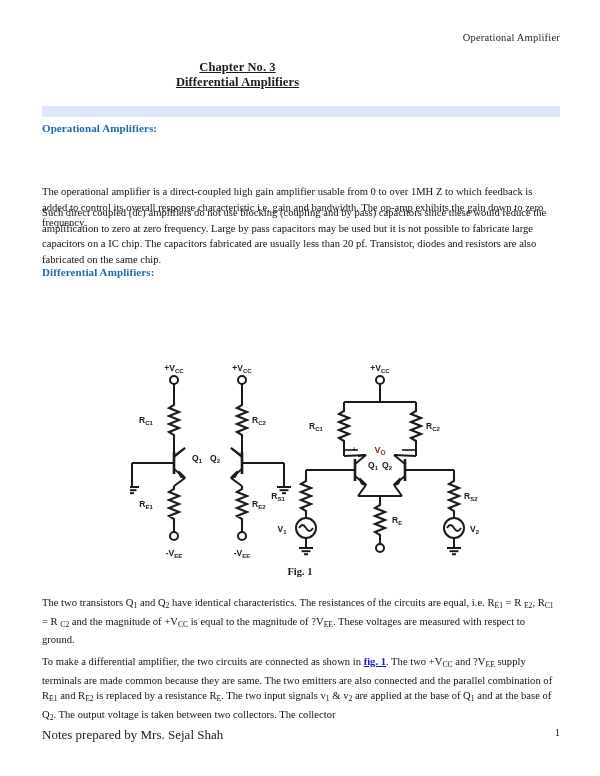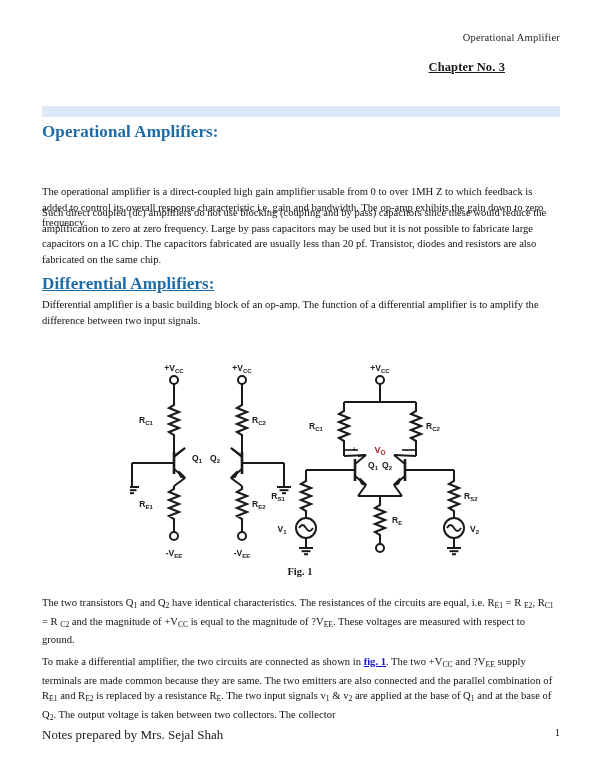--- a/index.html
+++ b/index.html
@@ -31,22 +31,21 @@
     letter-spacing: 0.2px;
     color: #1f1f1f;
   }
 
   
   .doc-title {
     position: absolute;
     top: 60px;
     left: 0;
     width: 475px;
-    text-align: right;
-    margin-left: 30px;
+    text-align: center;
   }
   .doc-title .line {
     font-weight: bold;
     font-size: 12.5px;
     text-decoration: underline;
     letter-spacing: 0.1px;
     line-height: 15px;
     display: block;
   }
 
@@ -58,21 +57,21 @@
     width: 518px;
     height: 11px;
     background: #dde7f7;
   }
 
   
   .section-heading {
     position: absolute;
     left: 42px;
     font-weight: bold;
-    font-size: 17px;
+    font-size: 11px;
     color: #1f6ba5;
     letter-spacing: 0.1px;
   }
   .para {
     position: absolute;
     left: 42px;
     width: 518px;
     font-size: 10.6px;
     line-height: 15.6px;
     text-align: left;
@@ -123,33 +122,33 @@
 </style>
 </head>
 <body>
 
 <div class="page">
 
   <div class="running-header">Operational Amplifier</div>
 
   <div class="doc-title">
     <span class="line">Chapter No. 3</span>
+    <span class="line">Differential Amplifiers</span>
   </div>
 
   <div class="blue-band"></div>
 
   <div class="section-heading" style="top:122px;">Operational Amplifiers:</div>
 
   <div class="para" style="top:146px;margin-top:38px;">The operational amplifier is a direct-coupled high gain amplifier usable from 0 to over 1MH Z to which feedback is added to control its overall response characteristic i.e. gain and bandwidth. The op-amp exhibits the gain down to zero frequency.</div>
 
   <div class="para" style="top:205px;">Such direct coupled (dc) amplifiers do not use blocking (coupling and by pass) capacitors since these would reduce the amplification to zero at zero frequency. Large by pass capacitors may be used but it is not possible to fabricate large capacitors on a IC chip. The capacitors fabricated are usually less than 20 pf. Transistor, diodes and resistors are also fabricated on the same chip.</div>
 
-  <div class="section-heading" style="top:274px;text-decoration:underline;">Differential Amplifiers:</div>
-
-  <div class="para" style="top:297px;">Differential amplifier is a basic building block of an op-amp. The function of a differential amplifier is to amplify the difference between two input signals.</div>
+  <div class="section-heading" style="top:266px;">Differential Amplifiers:</div>
+
 
 
   <div class="figure-wrap">
     <svg width="360" height="200" viewBox="0 0 360 200">
       <defs>
 
         <g id="res-v">
           <path d="M0,0 L0,3 L-5,6 L5,10 L-5,14 L5,18 L-5,22 L5,26 L-5,30 L0,33 L0,36" fill="none" stroke="#1a1a1a" stroke-width="2.1"></path>
         </g>
 

